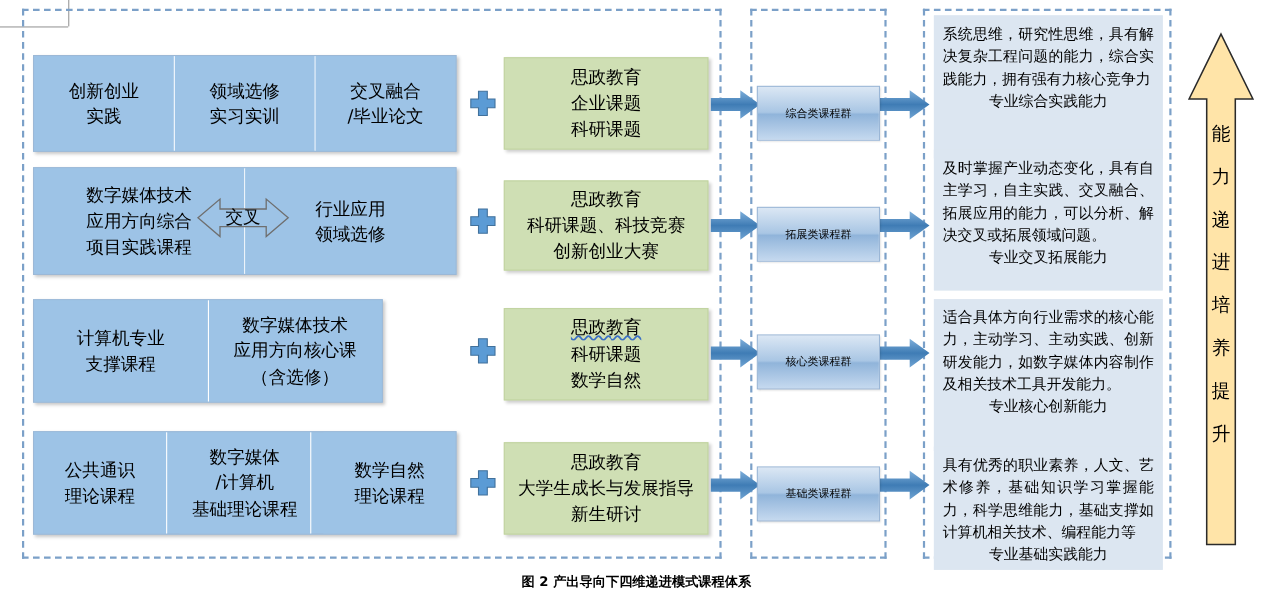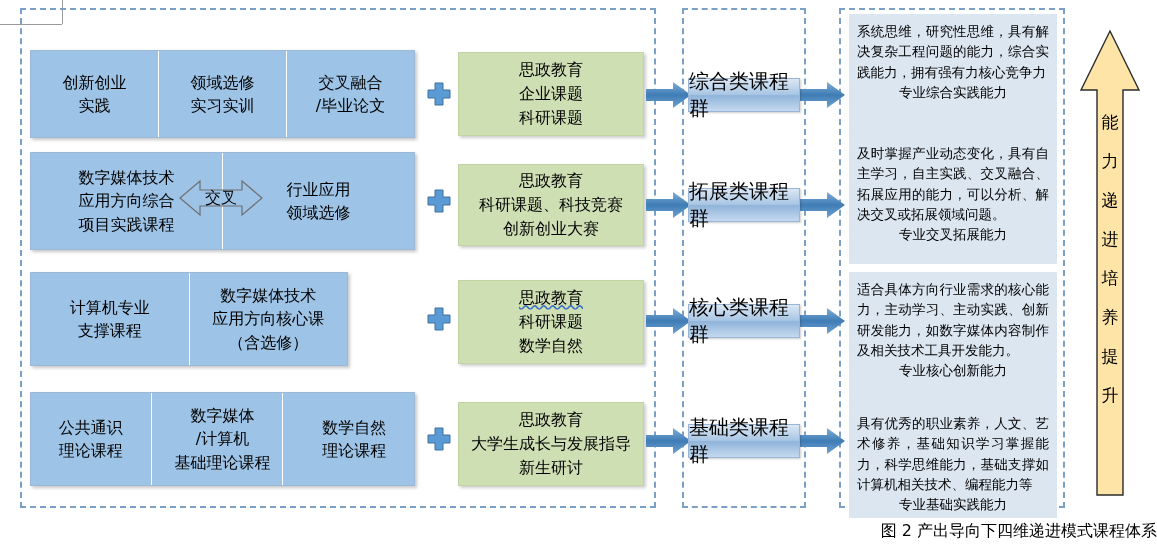--- a/index.html
+++ b/index.html
@@ -119,23 +119,23 @@
   #arrA4 { left: 646px; top: 426px; }
   #arrB1 { left: 800px; top: 80px; }
   #arrB2 { left: 800px; top: 190px; }
   #arrB3 { left: 800px; top: 306px; }
   #arrB4 { left: 800px; top: 426px; }
 
   
   .group-chip {
     position: absolute;
     left: 688px;
-    width: 112px; height: 34px;
+    width: 112px; height: 50px;
     display: flex; align-items: center; justify-content: center;
-    font-size: 20px; color: #000;
+    font-size: 10px; color: #000;
     background: linear-gradient(to bottom, #dbe7f4 0%, #a9c6e4 48%, #90b4da 52%, #c5d9ef 100%);
     border: 1px solid #9ab6d6;
     box-shadow: 1px 1px 2px rgba(0,0,0,0.20);
   }
   #chip1 { top: 78px; }
   #chip2 { top: 188px; }
   #chip3 { top: 304px; }
   #chip4 { top: 424px; }
 
   
@@ -174,23 +174,23 @@
     left: 0; top: 86px; width: 64px;
     display: flex; flex-direction: column; align-items: center;
     font-size: 17px; color: #000; line-height: 1.0;
   }
   #up-arrow .vtext span { display: block; margin-bottom: 22px; }
 
   
   #caption {
     position: absolute;
     left: 0; top: 521px; width: 1157px;
-    text-align: right;
-    font-size: 16px;
-    font-weight: normal;
+    text-align: center;
+    font-size: 12px;
+    font-weight: bold;
     color: #000;
   }
 </style>
 </head>
 <body>
 
 <div class="crop-mark crop-tl-v"></div>
 <div class="crop-mark crop-tl-h"></div>
 
 <div class="panel" id="panel-left"></div>

